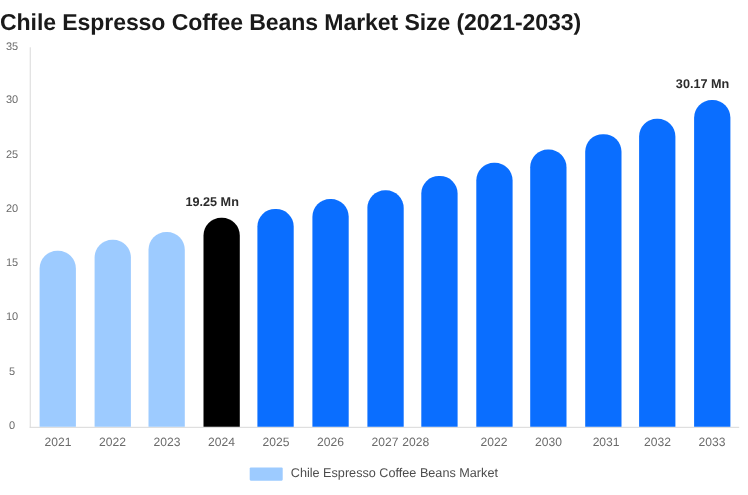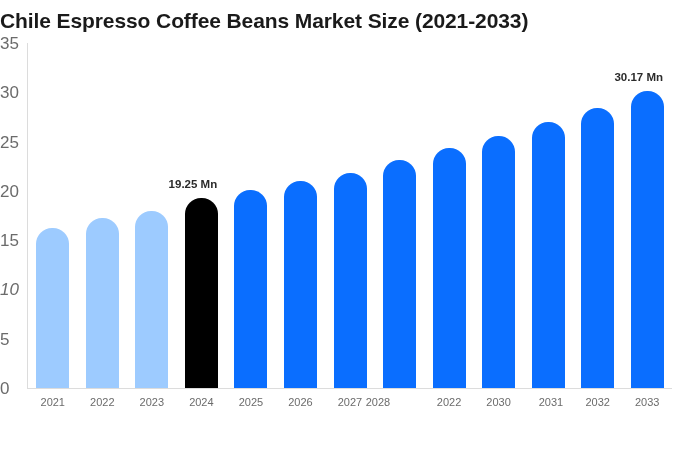--- a/index.html
+++ b/index.html
@@ -51,22 +51,22 @@
     left: 27px;
     top: 388px;
     width: 645px;
     height: 1px;
     background: #dcdcdc;
   }
   .y-tick-label {
     position: absolute;
     right: 0;
     width: 22px;
-    text-align: left;
-    font-size: 17px;
+    text-align: center;
+    font-size: 10px;
     color: #6b6b6b;
     transform: translateY(-50%);
     line-height: 1;
   }
   #y-tick-labels {
     position: absolute;
     left: 0;
     top: 0;
     width: 22px;
     height: 450px;
@@ -126,21 +126,21 @@
 <div id="chart-root">
 
   <div id="chart-title">Chile Espresso Coffee Beans Market Size (2021-2033)</div>
 
   <div id="y-axis-line"></div>
   <div id="x-axis-line"></div>
 
   <div id="y-tick-labels">
       <div class="y-tick-label" style="top: 388px;">0</div>
       <div class="y-tick-label" style="top: 338.714px;">5</div>
-      <div class="y-tick-label" style="top: 289.429px; font-style: italic;">10</div>
+      <div class="y-tick-label" style="top: 289.429px;">10</div>
       <div class="y-tick-label" style="top: 240.143px;">15</div>
       <div class="y-tick-label" style="top: 190.857px;">20</div>
       <div class="y-tick-label" style="top: 141.571px;">25</div>
       <div class="y-tick-label" style="top: 92.2857px;">30</div>
       <div class="y-tick-label" style="top: 43px;">35</div>
     </div>
 
   <div id="plot-area">
       <div class="bar-group" style="left: 8.26923px; height: 345px;">
         <div class="bar" style="height: 159.686px; background: rgb(157, 203, 255);"></div>
@@ -194,14 +194,18 @@
       <div class="x-tick-label" style="left: 272.462px;">2026</div>
       <div class="x-tick-label" style="left: 322px;">2027</div>
       <div class="x-tick-label" style="left: 350px; text-align: center;">2028</div>
       <div class="x-tick-label" style="left: 421.077px;">2022</div>
       <div class="x-tick-label" style="left: 470.615px;">2030</div>
       <div class="x-tick-label" style="left: 523px;">2031</div>
       <div class="x-tick-label" style="left: 569.692px;">2032</div>
       <div class="x-tick-label" style="left: 619.231px;">2033</div>
     </div>
 
+  <div id="legend">
+    <span id="legend-swatch" style="background: rgb(157, 203, 255);"></span>
+    <span id="legend-label">Chile Espresso Coffee Beans Market</span>
+  </div>
 
 </div>
 
 </body></html>

